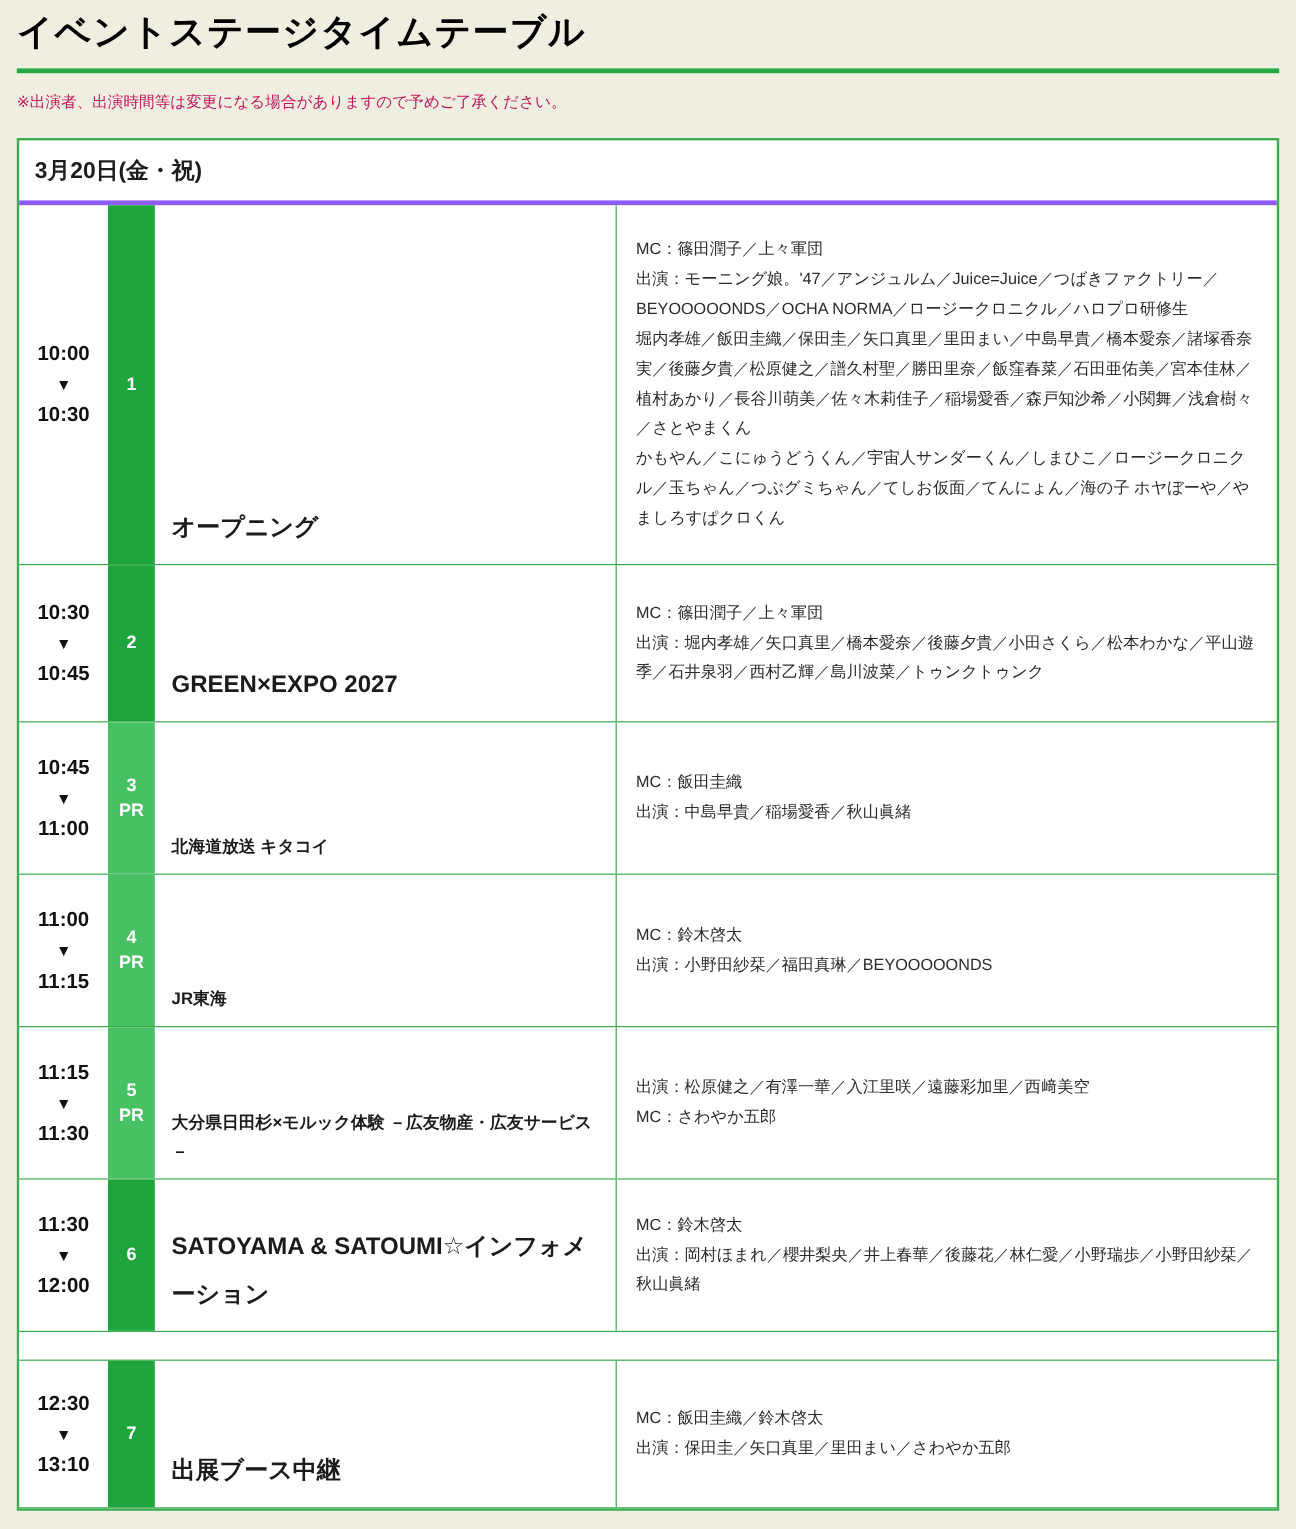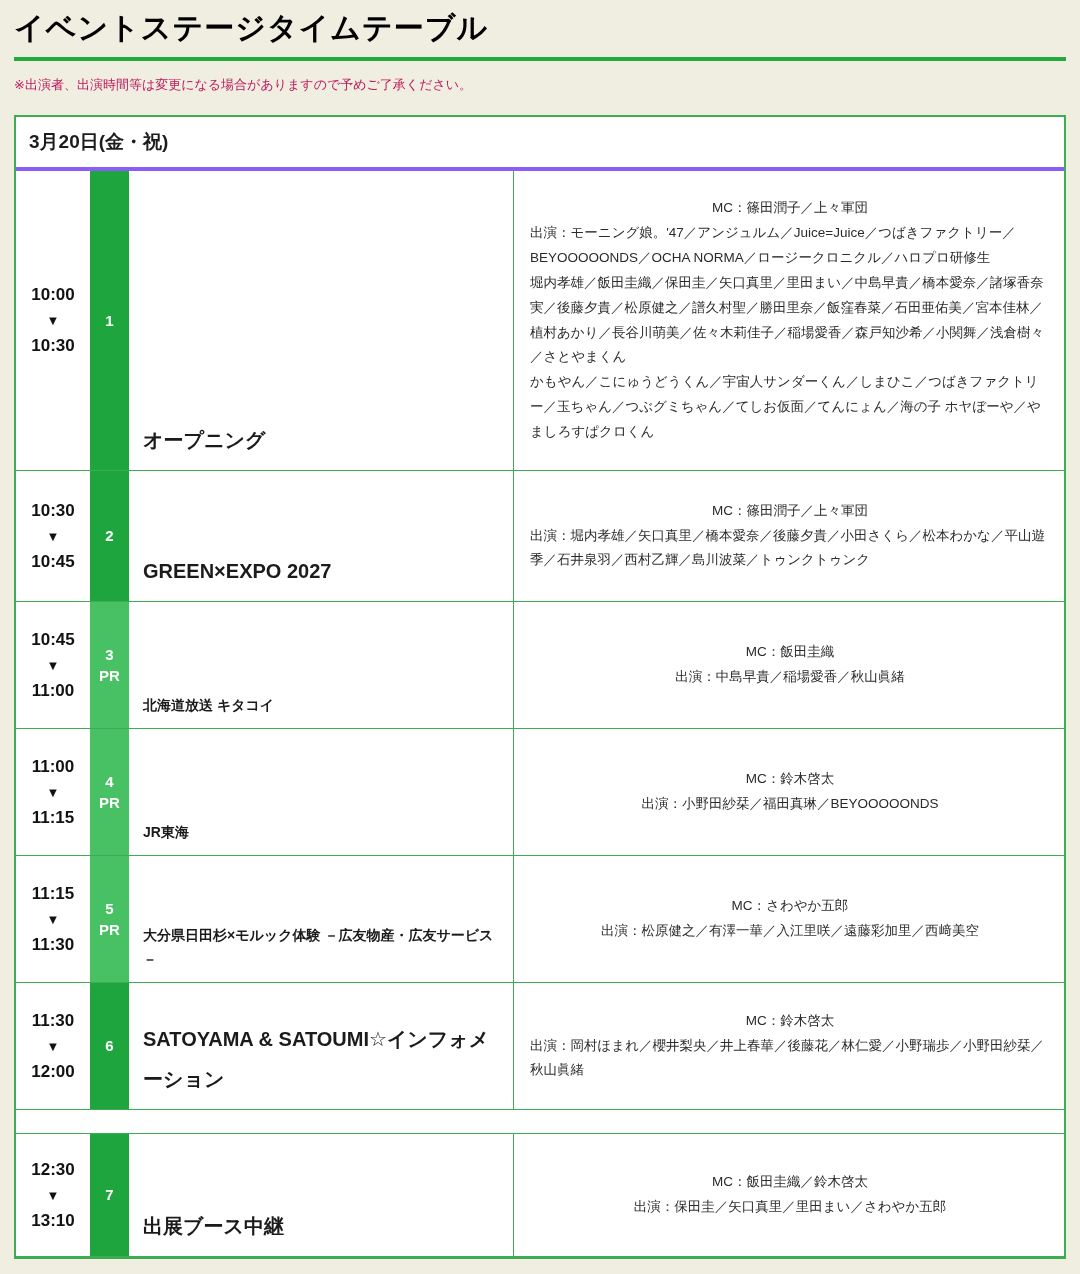--- a/index.html
+++ b/index.html
@@ -56,21 +56,21 @@
     font-weight: bold; color: #1b1b1b;
   }
   .title-cell .t-inner { width: 100%; }
   .t-lg { font-size: 20px; line-height: 2; }
   .t-sm { font-size: 14px; line-height: 1.7; }
 
   .details-cell {
     flex: 1; border-left: 1px solid #3eac52;
     padding: 12px 14px 12px 16px;
     display: flex; flex-direction: column; justify-content: center;
-    font-size: 13.5px; color: #2b2b2b; line-height: 1.85; align-items: center;
+    font-size: 13.5px; color: #2b2b2b; line-height: 1.85;
   }
 </style>
 </head>
 <body>
 
 <div class="page">
 
   <h1 class="page-title">イベントステージタイムテーブル</h1>
   <div class="title-rule"></div>
   <div class="disclaimer">※出演者、出演時間等は変更になる場合がありますので予めご了承ください。</div>
@@ -88,21 +88,21 @@
       <div class="badge-cell badge-normal">
         <div>1</div>
       </div>
       <div class="title-cell">
         <div class="t-inner t-lg">オープニング</div>
       </div>
       <div class="details-cell">
         <div class="detail-line">MC：篠田潤子／上々軍団</div>
         <div class="detail-line">出演：モーニング娘。'47／アンジュルム／Juice=Juice／つばきファクトリー／BEYOOOOONDS／OCHA NORMA／ロージークロニクル／ハロプロ研修生</div>
         <div class="detail-line">堀内孝雄／飯田圭織／保田圭／矢口真里／里田まい／中島早貴／橋本愛奈／諸塚香奈実／後藤夕貴／松原健之／譜久村聖／勝田里奈／飯窪春菜／石田亜佑美／宮本佳林／植村あかり／長谷川萌美／佐々木莉佳子／稲場愛香／森戸知沙希／小関舞／浅倉樹々／さとやまくん</div>
-        <div class="detail-line">かもやん／こにゅうどうくん／宇宙人サンダーくん／しまひこ／つばきファクトリー／玉ちゃん／つぶグミちゃん／てしお仮面／てんにょん／海の子 ホヤぼーや／やましろすぱクロくん</div>
+        <div class="detail-line">かもやん／こにゅうどうくん／宇宙人サンダーくん／しまひこ／ロージークロニクル／玉ちゃん／つぶグミちゃん／てしお仮面／てんにょん／海の子 ホヤぼーや／やましろすぱクロくん</div>
       </div>
     </div>
 
     <div class="row r2">
       <div class="time-cell">
         <div>10:30</div>
         <div class="tri">▼</div>
         <div>10:45</div>
       </div>
       <div class="badge-cell badge-normal">
@@ -162,22 +162,22 @@
         <div>11:30</div>
       </div>
       <div class="badge-cell badge-pr">
         <div>5</div>
         <div>PR</div>
       </div>
       <div class="title-cell">
         <div class="t-inner t-sm">大分県日田杉×モルック体験 －広友物産・広友サービス－</div>
       </div>
       <div class="details-cell">
+        <div class="detail-line">出演：松原健之／有澤一華／入江里咲／遠藤彩加里／西﨑美空</div>
         <div class="detail-line">MC：さわやか五郎</div>
-        <div class="detail-line">出演：松原健之／有澤一華／入江里咲／遠藤彩加里／西﨑美空</div>
       </div>
     </div>
 
     <div class="row">
       <div class="time-cell">
         <div>11:30</div>
         <div class="tri">▼</div>
         <div>12:00</div>
       </div>
       <div class="badge-cell badge-normal">

